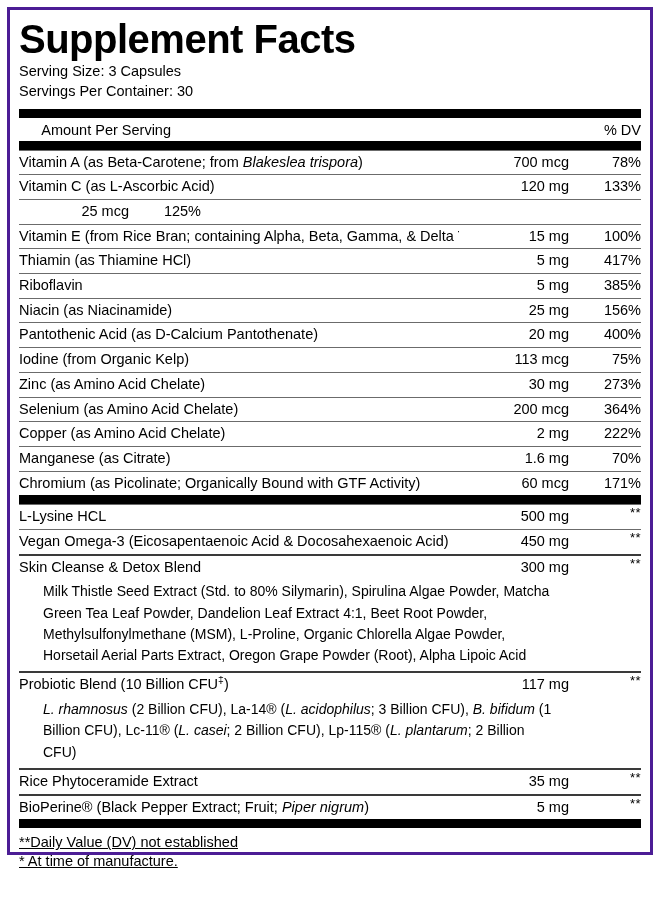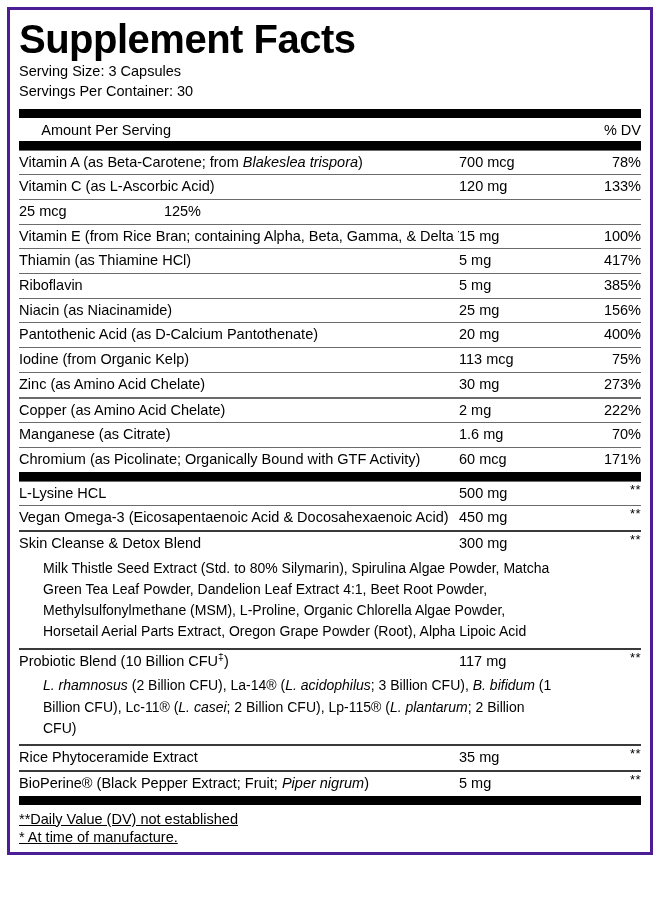--- a/index.html
+++ b/index.html
@@ -73,20 +73,21 @@
     min-height: 22px;
   }
   .row .nm {
     flex: 1 1 auto;
     min-width: 0;
     white-space: nowrap;
     overflow: hidden;
   }
   .row .amt {
     flex: 0 0 110px;
+    text-align: right;
     white-space: nowrap;
   }
   .row .dv {
     flex: 0 0 72px;
     text-align: right;
     white-space: nowrap;
   }
   .row.blend-head .nm { font-weight: normal; }
   .row .dv.dagger {
     font-size: 13px;
@@ -190,20 +191,25 @@
           <span class="amt">113 mcg</span>
           <span class="dv">75%</span>
         </div>
         <div class="rule-thin"></div>
         <div class="row">
           <span class="nm">Zinc (as Amino Acid Chelate)</span>
           <span class="amt">30 mg</span>
           <span class="dv">273%</span>
         </div>
         <div class="rule-thin"></div>
+        <div class="row">
+          <span class="nm">Selenium (as Amino Acid Chelate)</span>
+          <span class="amt">200 mcg</span>
+          <span class="dv">364%</span>
+        </div>
         <div class="rule-thin"></div>
         <div class="row">
           <span class="nm">Copper (as Amino Acid Chelate)</span>
           <span class="amt">2 mg</span>
           <span class="dv">222%</span>
         </div>
         <div class="rule-thin"></div>
         <div class="row">
           <span class="nm">Manganese (as Citrate)</span>
           <span class="amt">1.6 mg</span>

